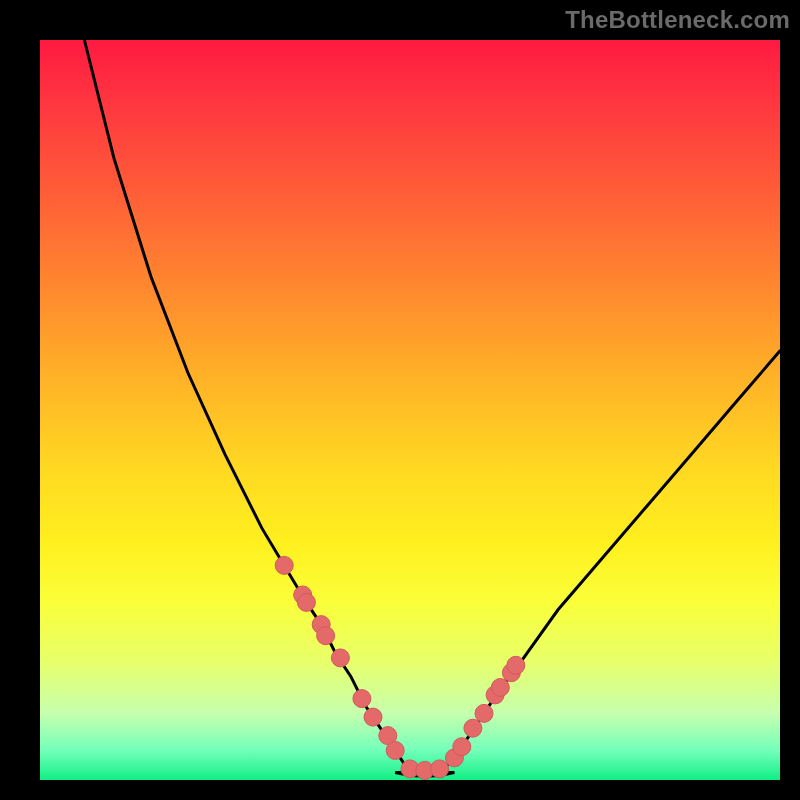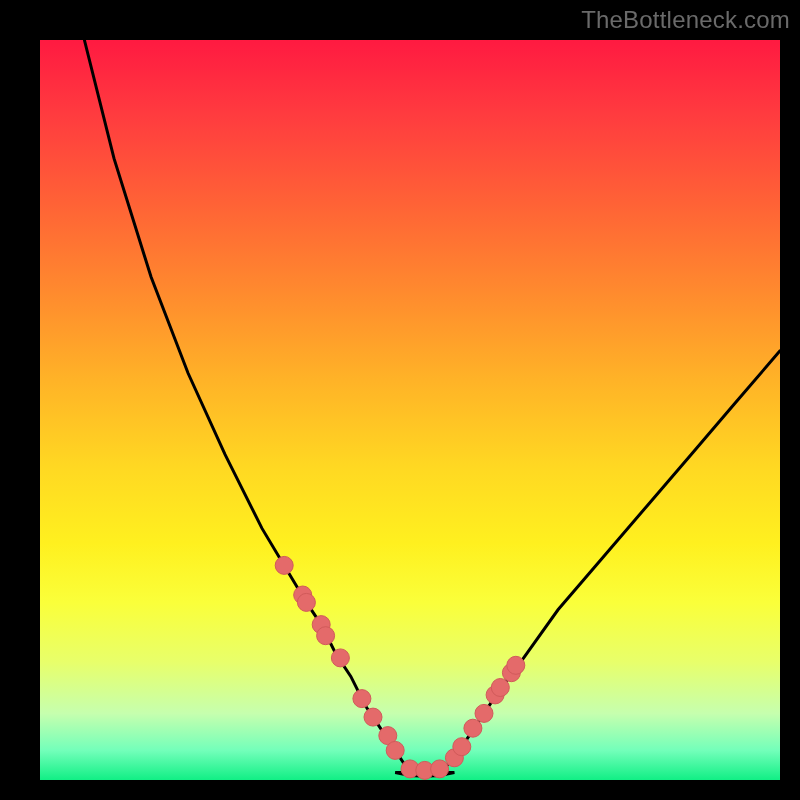--- a/index.html
+++ b/index.html
@@ -38,21 +38,21 @@
       #73ffba 96%,
       #11ef85 100%
     );
   }
   .watermark {
     position: absolute;
     top: 6px;
     right: 10px;
     font-family: Arial, Helvetica, sans-serif;
     font-size: 24px;
-    font-weight: 400;
+    font-weight: 700;
     color: #6a6a6a;
     letter-spacing: 0.2px;
     user-select: none;
   }
   svg.overlay {
     position: absolute;
     left: 40px;
     top: 40px;
     width: 740px;
     height: 740px;

